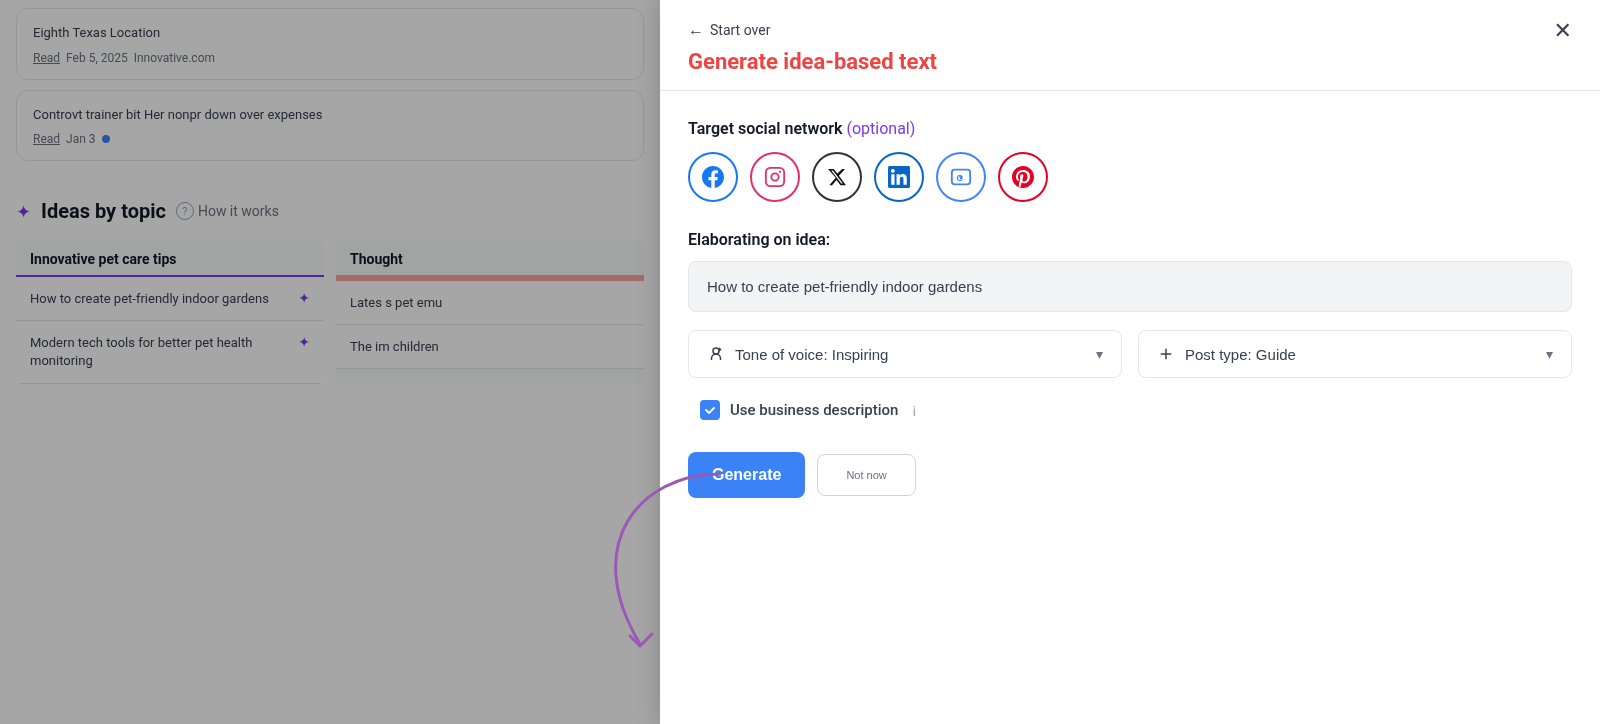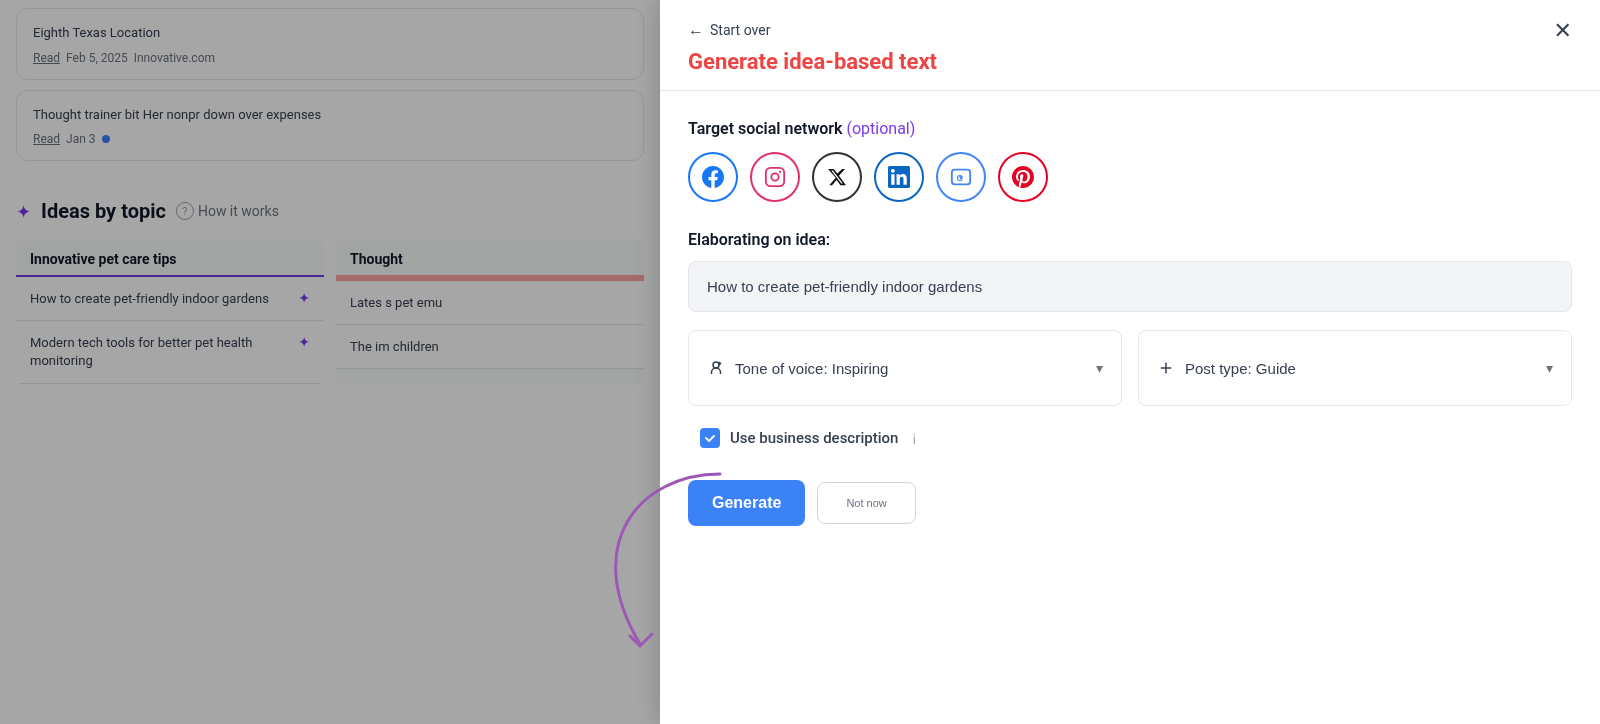--- a/index.html
+++ b/index.html
@@ -238,21 +238,21 @@
 
     
     .dropdowns-row {
       display: flex;
       gap: 16px;
       margin-bottom: 22px;
     }
 
     .dropdown-btn {
       flex: 1;
-      padding: 28px 18px;
+      padding: 14px 18px;
       border: 1px solid #e5e7eb;
       border-radius: 8px;
       background: #fff;
       font-size: 15px;
       color: #374151;
       display: flex;
       align-items: center;
       gap: 10px;
       cursor: pointer;
       justify-content: space-between;
@@ -393,21 +393,21 @@
   <div class="bg-top-area">
     <div class="bg-card-truncated">
       <div class="bg-card-body">Eighth Texas Location</div>
       <div class="bg-card-meta">
         <a>Read</a>
         <span>Feb 5, 2025</span>
         <span>Innovative.com</span>
       </div>
     </div>
     <div class="bg-card-truncated">
-      <div class="bg-card-body">Thought trainer bit Her nonpr down over expenses</div>
+      <div class="bg-card-body">Controvt trainer bit Her nonpr down over expenses</div>
       <div class="bg-card-meta">
         <a>Read</a>
         <span>Jan 3</span>
         <span class="blue-dot"></span>
       </div>
     </div>
   </div>
 
   <div class="bg-section">
     <div class="bg-section-header">

